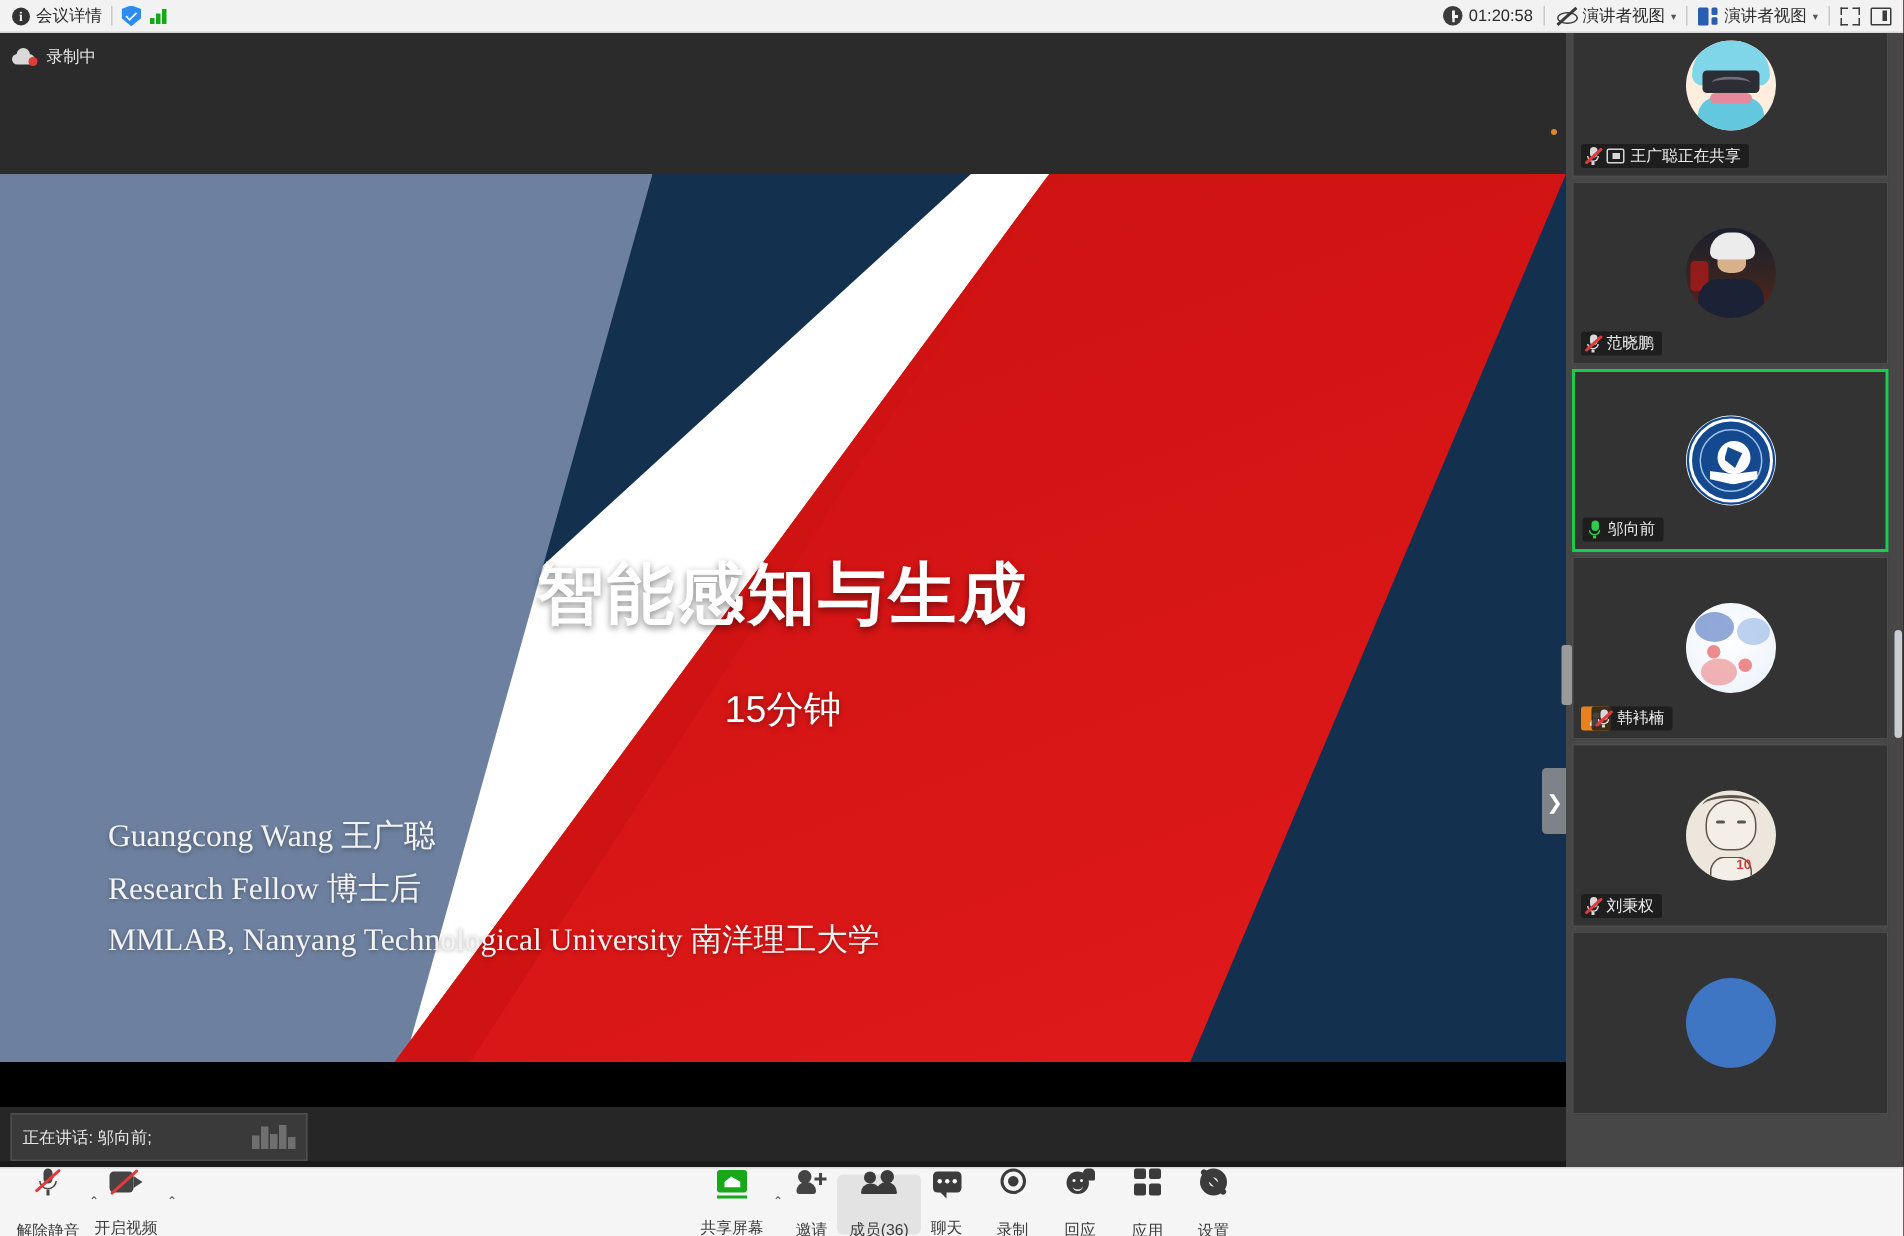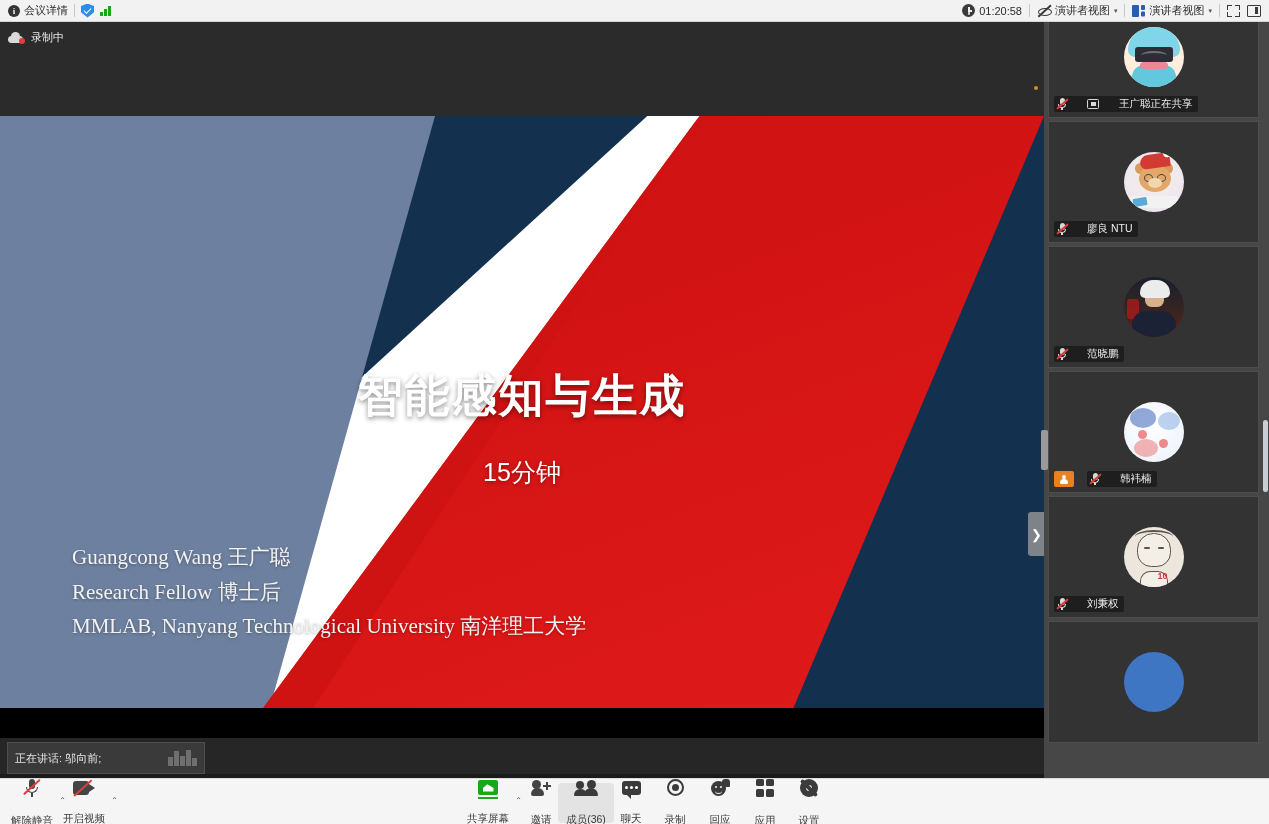--- a/index.html
+++ b/index.html
@@ -98,31 +98,31 @@
   .railscroll { position:absolute; left:0; top:0; width:219px; height:756px;
     padding:0 4px; overflow:hidden; }
   .tile { position:relative; width:211px; height:122px; background:#333333;
     border:1px solid #4d4d4d; margin-bottom:3px; overflow:hidden; }
   .tile.active { border:2px solid #19cc4c; }
   .tile .avwrap { position:absolute; left:0; top:0; width:100%; height:100%;
     display:flex; align-items:center; justify-content:center; }
   .av { width:60px; height:60px; border-radius:50%; overflow:hidden; position:relative;
     background:#dcdcdc; }
   .nametag { position:absolute; left:5px; bottom:5px; display:flex; align-items:center;
-    gap:20px; height:16px; background:rgba(26,26,26,.82); border-radius:2px;
+    gap:4px; height:16px; background:rgba(26,26,26,.82); border-radius:2px;
     padding:0 5px 0 3px; color:#ececec; font-size:10.5px; white-space:nowrap; }
   .host-badge { position:absolute; left:5px; bottom:5px; width:20px; height:16px;
     background:#e8811f; border-radius:2px; display:flex; align-items:center;
     justify-content:center; }
   .host-badge .p { width:8px; height:9px; position:relative; }
   .host-badge .p:before { content:""; position:absolute; left:2px; top:0; width:4px; height:4px;
     border-radius:50%; background:#fff; }
   .host-badge .p:after { content:""; position:absolute; left:0; top:4.6px; width:8px; height:5px;
     background:#fff; border-radius:4px 4px 1px 1px; }
-  .nametag.shift { left:38px; }
+  .nametag.shift { left:12px; }
 
   
   .mic { position:relative; width:10px; height:13px; flex:0 0 auto; }
   .mic .body { position:absolute; left:2.5px; top:0; width:5px; height:7.5px;
     border-radius:2.5px; background:#d8d8d8; }
   .mic .arc { position:absolute; left:0.6px; top:6px; width:8.8px; height:4.4px;
     border:1.4px solid #d8d8d8; border-top:none; border-radius:0 0 6px 6px; }
   .mic .stem { position:absolute; left:4.4px; top:10.4px; width:1.4px; height:2.6px;
     background:#d8d8d8; }
   .mic.on .body,.mic.on .stem { background:#2ecc4e; }
@@ -444,43 +444,20 @@
             <span class="body"></span>
               <span class="arc"></span>
               <span class="stem"></span>
               <span class="slash"></span>
           </span>
           <span class="share-icn"></span>
           <span>王广聪正在共享</span>
         </div>
       </div>
 
-      <div class="tile">
-        <div class="avwrap">
-            <div class="av a2">
-          <span class="ear1"></span>
-              <span class="ear2"></span>
-              <span class="head"></span>
-          <span class="eyes"></span>
-              <span class="snout"></span>
-              <span class="hat"></span>
-          <span class="desk"></span>
-              <span class="bk"></span>
-        </div>
-          </div>
-        <div class="nametag">
-          <span class="mic">
-            <span class="body"></span>
-              <span class="arc"></span>
-              <span class="stem"></span>
-              <span class="slash"></span>
-          </span>
-          <span>廖良 NTU</span>
-        </div>
-      </div>
 
       <div class="tile">
         <div class="avwrap">
             <div class="av a3">
           <span class="lamp"></span>
               <span class="coat"></span>
               <span class="face"></span>
               <span class="wrap"></span>
         </div>
           </div>
@@ -488,20 +465,38 @@
           <span class="mic">
             <span class="body"></span>
               <span class="arc"></span>
               <span class="stem"></span>
               <span class="slash"></span>
           </span>
           <span>范晓鹏</span>
         </div>
       </div>
 
+      <div class="tile active">
+        <div class="avwrap">
+            <div class="av a4">
+          <span class="seal">
+                <span class="globe"></span>
+                <span class="book"></span>
+              </span>
+        </div>
+          </div>
+        <div class="nametag">
+          <span class="mic on">
+            <span class="body"></span>
+              <span class="arc"></span>
+              <span class="stem"></span>
+          </span>
+          <span>邬向前</span>
+        </div>
+      </div>
 
       <div class="tile">
         <div class="avwrap">
             <div class="av a5">
           <span class="bl1"></span>
               <span class="bl2"></span>
               <span class="bl3"></span>
           <span class="dotA"></span>
               <span class="dotB"></span>
         </div>

